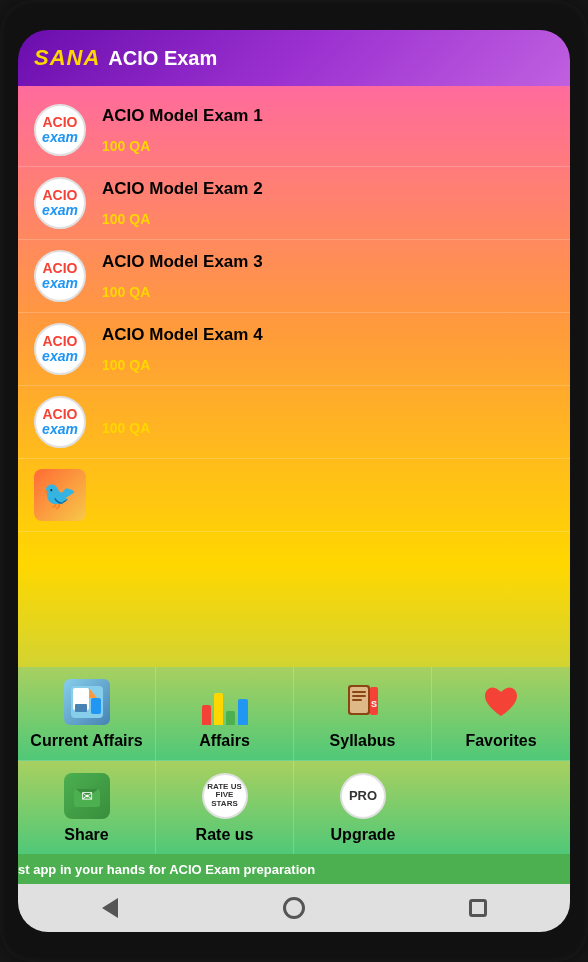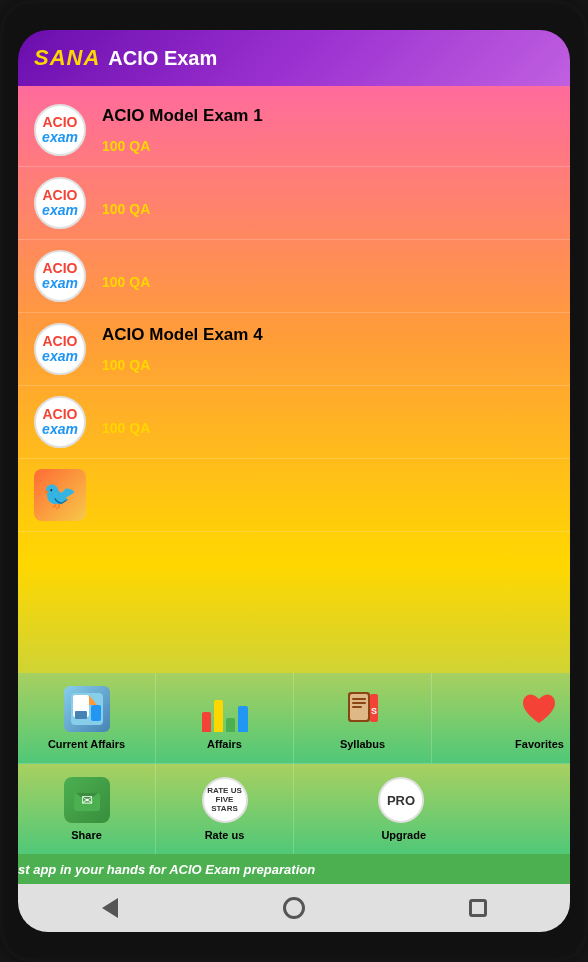--- a/index.html
+++ b/index.html
@@ -135,34 +135,34 @@
     .grid-item {
       display: flex;
       flex-direction: column;
       align-items: center;
       justify-content: center;
       padding: 10px 6px;
       cursor: pointer;
       border-right: 1px solid rgba(255,255,255,0.2);
       min-height: 90px;
     }
-    .grid-item:last-child { border-right: none; align-items: flex-end; }
+    .grid-item:last-child { border-right: none; }
     .grid-row-2 {
       border-top: 1px solid rgba(255,255,255,0.2);
     }
     .grid-icon-wrap {
       width: 50px;
       height: 50px;
       display: flex;
       align-items: center;
       justify-content: center;
       margin-bottom: 4px;
     }
     .grid-label {
-      font-size: 11px;
+      font-size: 16px;
       font-weight: 600;
       color: #000;
       text-align: center;
       line-height: 1.2;
     }
     
     .icon-current-affairs {
       width: 46px;
       height: 46px;
       border-radius: 6px;
@@ -251,21 +251,20 @@
       padding: 6px 0;
       overflow: hidden;
       white-space: nowrap;
     }
     .marquee-text {
       display: inline-block;
       animation: marquee 10s linear infinite;
       color: #fff;
       font-size: 13px;
       font-weight: 600;
-      font-style: italic;
     }
     @keyframes marquee {
       0% { transform: translateX(100%); }
       100% { transform: translateX(-100%); }
     }
     
     .nav-bar {
       background: #e0e0e0;
       display: flex;
       justify-content: space-around;
@@ -310,30 +309,32 @@
             <div class="qa">100 QA</div>
           </div>
         </div>
 
         <div class="exam-item">
           <div class="exam-icon">
             <span class="exam-icon-acio exam-icon-red">ACIO</span>
             <span class="exam-icon-acio exam-icon-blue">exam</span>
           </div>
           <div class="exam-info">
+            <div class="name">ACIO Model Exam 2</div>
             <div class="qa">100 QA</div>
           </div>
         </div>
 
         <div class="exam-item">
           <div class="exam-icon">
             <span class="exam-icon-acio exam-icon-red">ACIO</span>
             <span class="exam-icon-acio exam-icon-blue">exam</span>
           </div>
           <div class="exam-info">
+            <div class="name">ACIO Model Exam 3</div>
             <div class="qa">100 QA</div>
           </div>
         </div>
 
         <div class="exam-item">
           <div class="exam-icon">
             <span class="exam-icon-acio exam-icon-red">ACIO</span>
             <span class="exam-icon-acio exam-icon-blue">exam</span>
           </div>
           <div class="exam-info">

